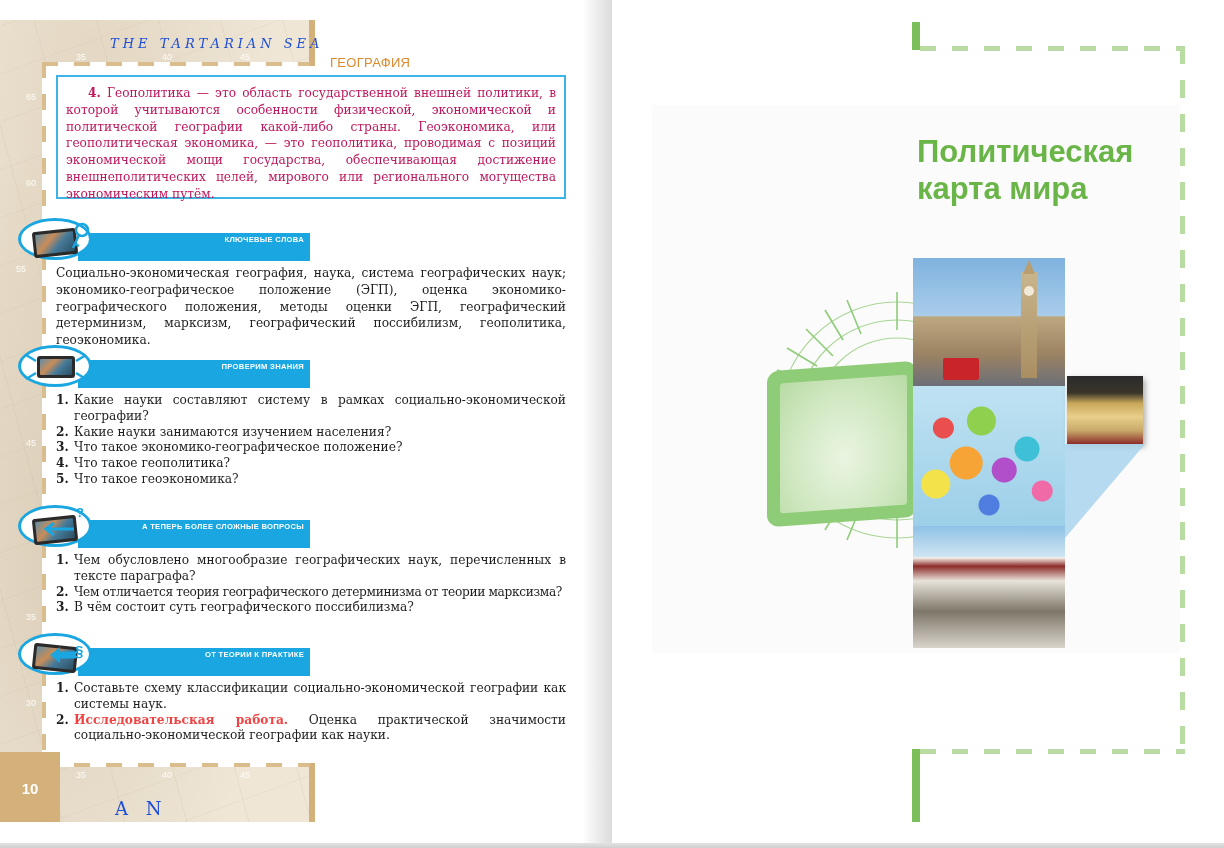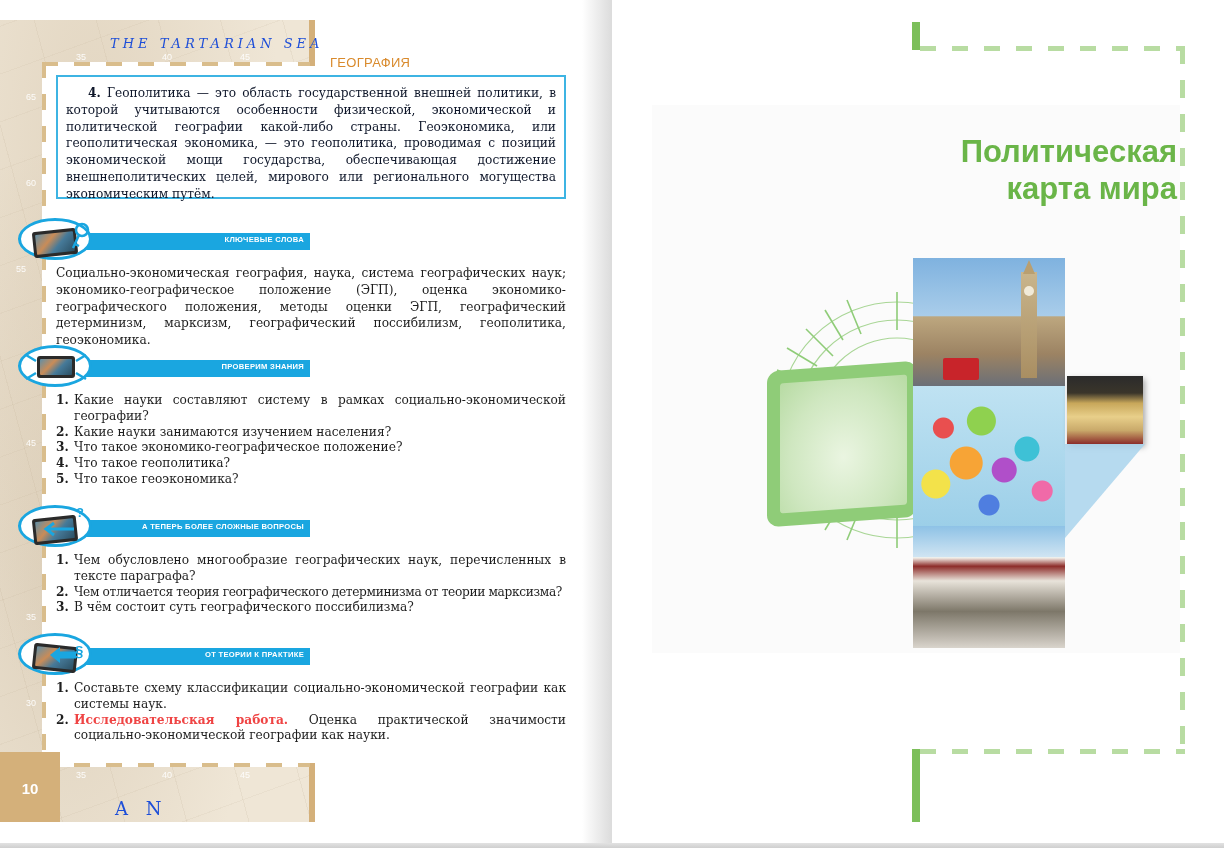--- a/index.html
+++ b/index.html
@@ -39,26 +39,26 @@
   .page-number-block { position: absolute; left: 0; top: 752px; width: 60px; height: 70px; background: #d4b07a; }
   .page-number { position: absolute; left: 0; top: 780px; width: 60px; text-align: center;
                  font-family: "Liberation Sans", sans-serif; font-weight: bold; font-size: 15px; color: #ffffff; }
 
   .running-head { position: absolute; left: 330px; top: 55px; font-family: "Liberation Sans", sans-serif;
                   font-size: 13px; color: #d98a2c; letter-spacing: 0.3px; }
 
   
   .def-box { position: absolute; left: 56px; top: 75px; width: 510px; height: 124px;
              border: 2px solid #3db4e3; padding: 8px 8px 0 8px; }
-  .def-text { font-size: 12.2px; line-height: 16.8px; text-align: justify; text-indent: 22px; color: #0f172a; }
+  .def-text { font-size: 12.2px; line-height: 16.8px; text-align: justify; text-indent: 22px; color: #be185d; }
   .def-text b { font-weight: bold; }
 
   
   .callout { position: absolute; left: 18px; height: 40px; width: 295px; }
-  .callout .bar { position: absolute; left: 60px; top: 15px; width: 232px; height: 17px; background: #1aa6e0; }
+  .callout .bar { position: absolute; left: 60px; top: 15px; width: 232px; height: 28px; background: #1aa6e0; }
   .callout .bar-label { position: absolute; right: 6px; top: 0; line-height: 13px; font-family: "Liberation Sans", sans-serif;
                         font-weight: bold; font-size: 7.6px; color: #ffffff; letter-spacing: 0.3px; }
   .callout .oval { position: absolute; left: 0; top: 0; width: 74px; height: 42px; border-radius: 50%;
                    border: 3px solid #1aa6e0; background: #ffffff; }
   .callout .tablet { position: absolute; left: 12px; top: 9px; width: 44px; height: 26px; border-radius: 3px;
                      background: #2a2a2a; padding: 3px; transform: rotate(-6deg); }
   .callout .tablet .screen { width: 100%; height: 100%; border-radius: 1px;
                      background: linear-gradient(135deg, #5f8fa8 0%, #c98c58 35%, #467a99 60%, #2b4f63 100%); }
   .callout .glyph { position: absolute; font-family: "Liberation Sans", sans-serif; font-weight: bold; color: #1aa6e0; }
 
@@ -73,21 +73,21 @@
   .g-dash-top { position: absolute; left: 308px; top: 46px; width: 265px; height: 5px;
                 background: repeating-linear-gradient(to right, #b8dca2 0 16px, #ffffff 16px 32px); }
   .g-dash-right { position: absolute; left: 568px; top: 46px; width: 5px; height: 711px;
                   background: repeating-linear-gradient(to bottom, #b8dca2 0 18px, #ffffff 18px 34px); }
   .g-dash-bottom { position: absolute; left: 308px; top: 749px; width: 265px; height: 5px;
                    background: repeating-linear-gradient(to right, #b8dca2 0 16px, #ffffff 16px 32px); }
   .g-bar-bottom { position: absolute; left: 300px; top: 749px; width: 8px; height: 73px; background: #7cbf5a; }
   .soft-panel { position: absolute; left: 40px; top: 105px; width: 530px; height: 548px; background: #fbfbfb; }
 
   .chapter-title { position: absolute; left: 305px; top: 133px; width: 260px; font-family: "Liberation Sans", "DejaVu Sans", sans-serif;
-                   font-weight: bold; font-size: 31px; line-height: 37px; color: #6ab548; text-align: right; }
+                   font-weight: bold; font-size: 31px; line-height: 37px; color: #6ab548; }
 
   
   .compass { position: absolute; left: 155px; top: 290px; width: 260px; height: 260px; }
   .tablet-green { position: absolute; left: 155px; top: 366px; width: 150px; height: 156px; border-radius: 12px;
                   background: #8fcc78; transform: skewY(-4deg); }
   .tablet-green .scr { position: absolute; left: 13px; top: 13px; right: 10px; bottom: 13px; border-radius: 3px;
                   background: radial-gradient(ellipse at 50% 60%, #eaf5e1, #cfe7c0 60%, #b7dba3); }
 
   
   .collage { position: absolute; left: 301px; top: 258px; width: 152px; height: 390px; overflow: hidden; }

